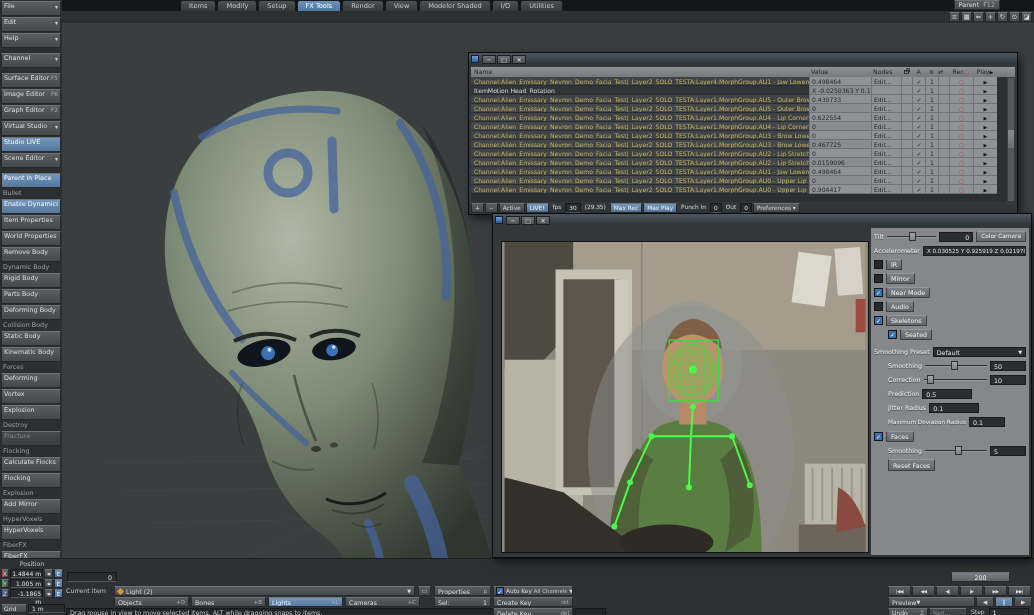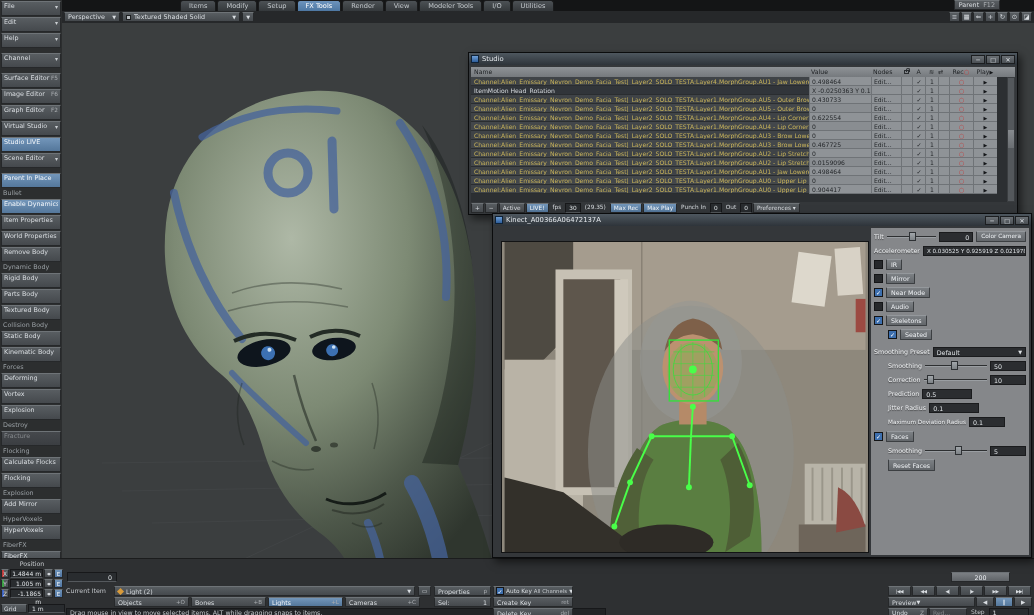--- a/index.html
+++ b/index.html
@@ -214,21 +214,21 @@
       </div>
         <div class="sit bv">
         <span class="lab">Rigid Body</span>
         <span class="key"></span>
       </div>
         <div class="sit bv">
         <span class="lab">Parts Body</span>
         <span class="key"></span>
       </div>
         <div class="sit bv">
-        <span class="lab">Textured Body</span>
+        <span class="lab">Deforming Body</span>
         <span class="key"></span>
       </div>
         <div class="sit hdr">
         <span class="lab">Collision Body</span>
         <span class="key"></span>
       </div>
         <div class="sit bv">
         <span class="lab">Static Body</span>
         <span class="key"></span>
       </div>
@@ -314,49 +314,35 @@
         <div class="tab act">
         <span>FX Tools</span>
       </div>
         <div class="tab">
         <span>Render</span>
       </div>
         <div class="tab">
         <span>View</span>
       </div>
         <div class="tab">
-        <span>Modeler Tools</span>
+        <span>Modeler Shaded</span>
       </div>
         <div class="tab">
         <span>I/O</span>
       </div>
         <div class="tab">
         <span>Utilities</span>
       </div>
       </div>
   </div>
   <div class="modeler bv" style="position:absolute;z-index:3">
     <span>Parent</span>
     <span class="key" style="color:#a9adb1">F12</span>
   </div>
 
-  <div class="vtoolbar">
-    <div class="ddl bv" style="width:56px">
-      <span>Perspective</span>
-        <span class="caret">▼</span>
-    </div>
-    <div class="ddl bv" style="width:118px">
-      <span class="swatch"></span>
-      <span>Textured Shaded Solid</span>
-        <span class="caret">▼</span>
-    </div>
-    <div class="ddl bv" style="width:12px;justify-content:center">
-        <span class="caret">▼</span>
-      </div>
-  </div>
   <div class="navicons" style="z-index:3">
     <div style="display:flex;gap:1px">
 
     <div class="nico bv">
         <span>≡</span>
       </div>
         <div class="nico bv">
         <span>▦</span>
       </div>
         <div class="nico bv">
@@ -436,21 +422,20 @@
         <path d="M290,330 Q301,362 292,396"></path>
         <path d="M270,470 Q286,478 300,470"></path>
         <path d="M190,408 Q212,420 232,416"></path>
       </g>
     </svg>
   </div>
 
   <div class="win studio">
     <div class="titlebar">
       <span class="ticon"></span>
-      <span class="ttext">Studio</span>
       <span class="wbtns">
         <span class="wbtn">─</span>
         <span class="wbtn">□</span>
         <span class="wbtn">✕</span>
       </span>
     </div>
     <div class="slist">
       <div class="shead">
         <span class="c-name">Name</span>
         <span class="c-val">Value</span>
@@ -657,21 +642,20 @@
           <div class="fbtn bv">
           <span>Preferences ▾</span>
         </div>
         </div>
     </div>
   </div>
 
   <div class="win kinect">
     <div class="titlebar">
       <span class="ticon"></span>
-      <span class="ttext">Kinect_A00366A06472137A</span>
       <span class="wbtns">
         <span class="wbtn">─</span>
         <span class="wbtn">□</span>
         <span class="wbtn">✕</span>
       </span>
     </div>
 
     <div class="cam">
       <svg width="366" height="310" viewBox="0 0 368 316">
         <rect x="0" y="0" width="368" height="316" fill="#8e887c"></rect>

